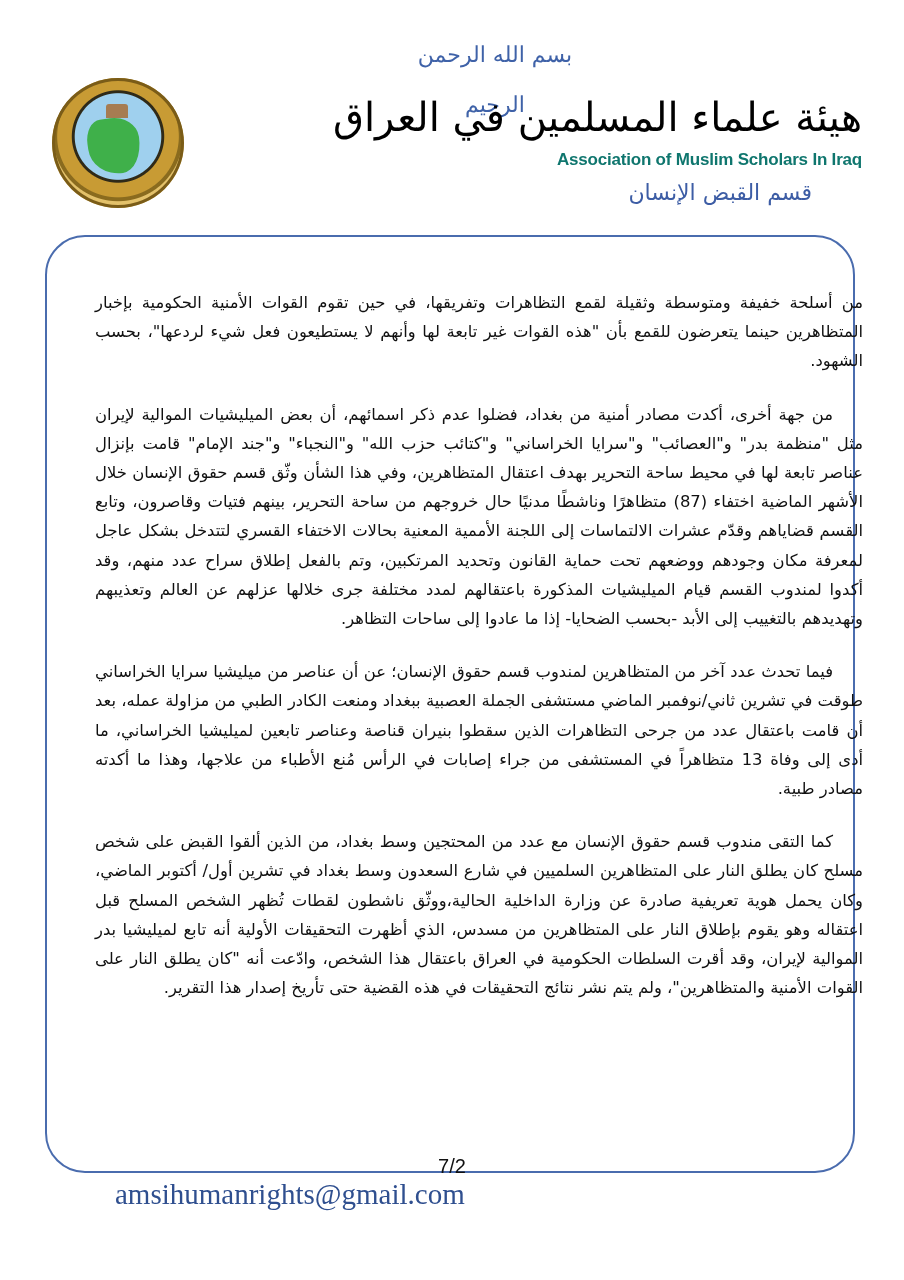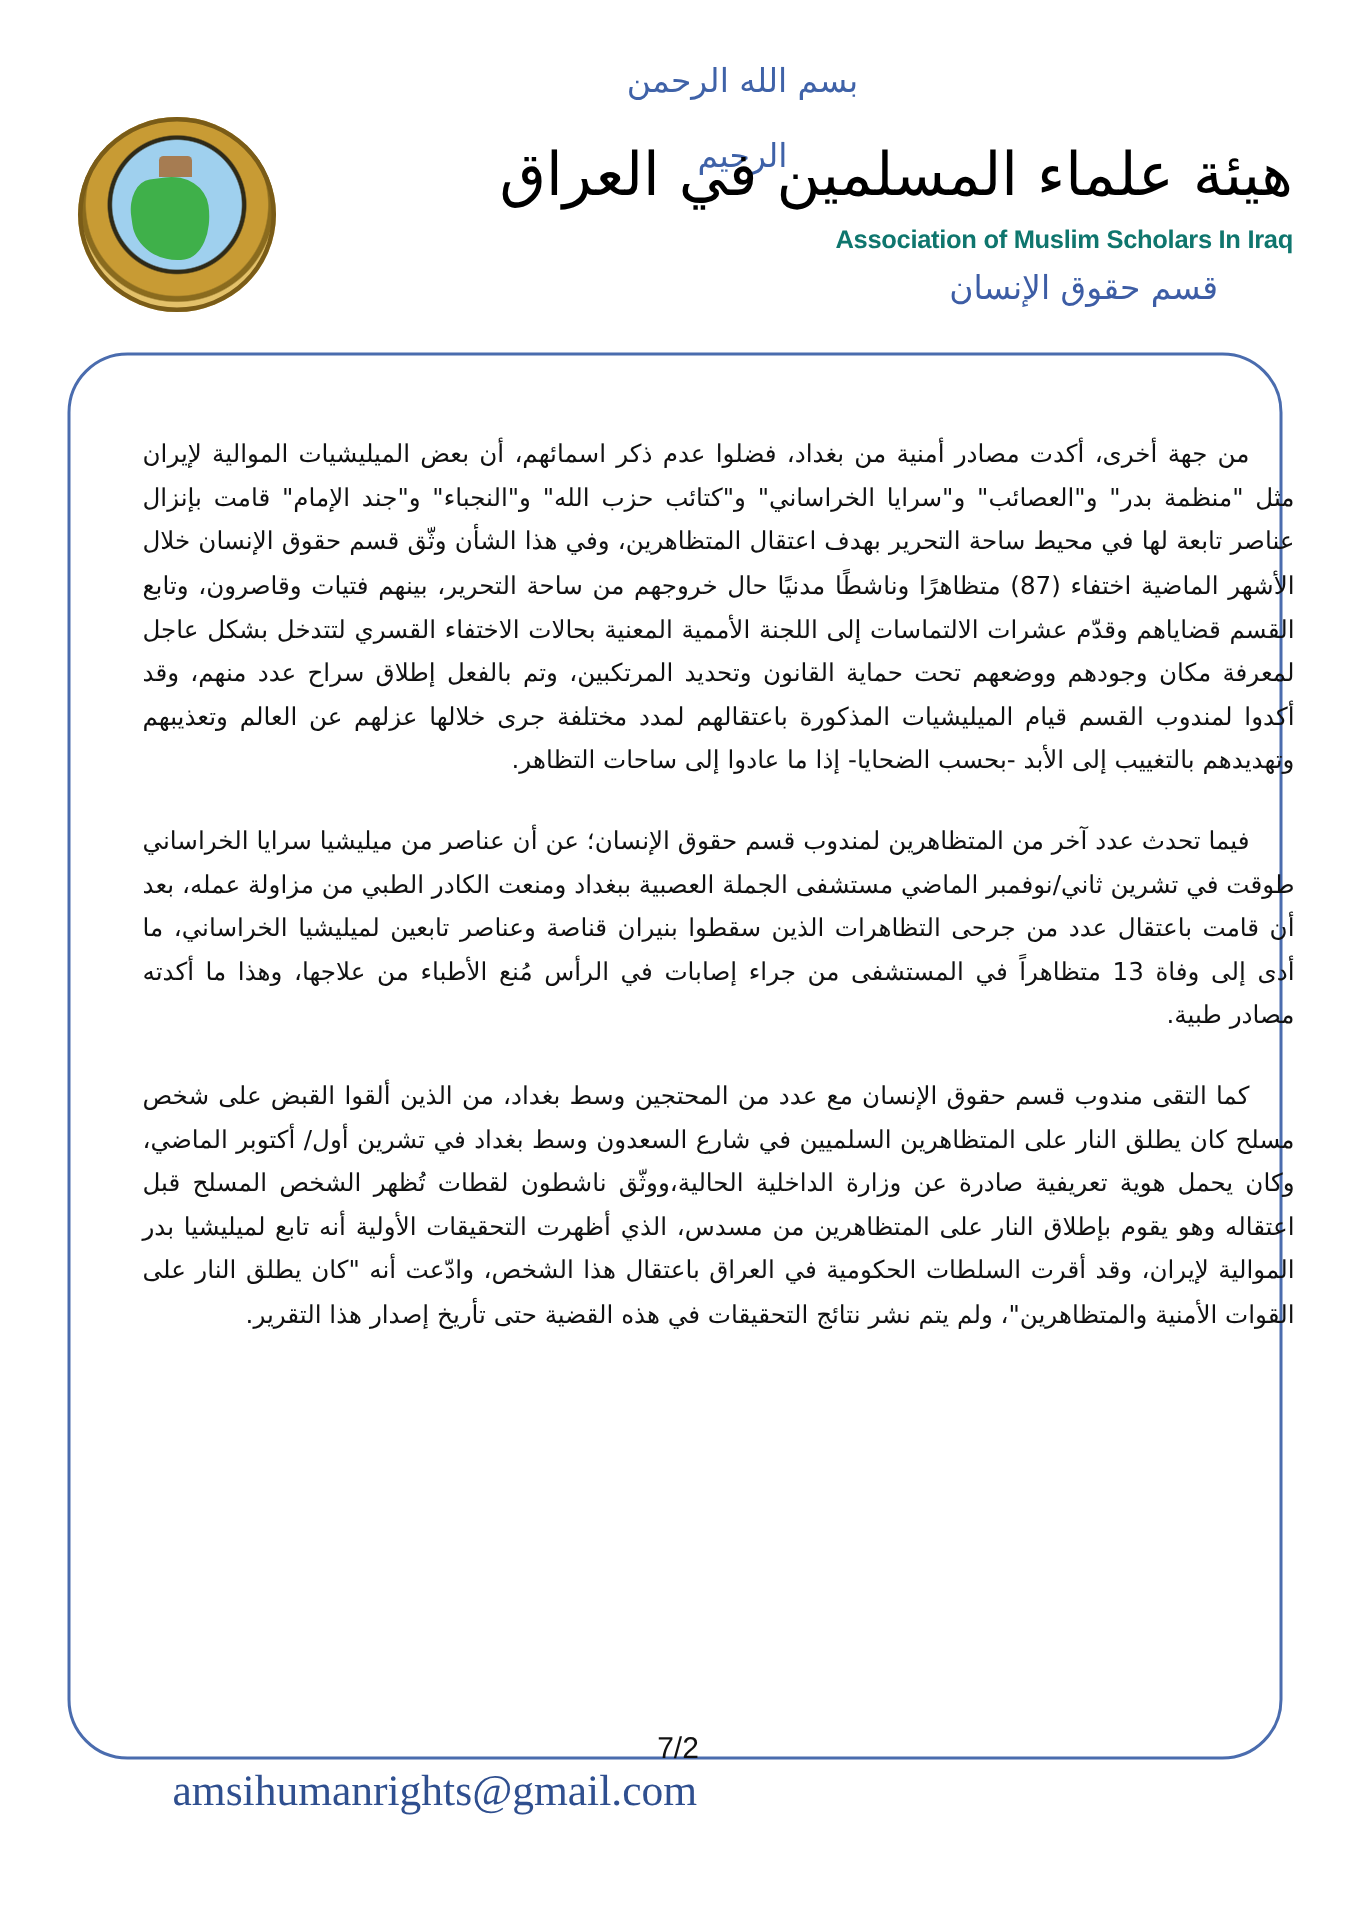--- a/index.html
+++ b/index.html
@@ -71,25 +71,26 @@
 
 <div class="bismillah">بسم الله الرحمن الرحيم</div>
 
 <div class="emblem">
   <div class="book"></div>
   <div class="map"></div>
 </div>
 
 <div class="org-ar">هيئة علماء المسلمين في العراق</div>
 <div class="org-en">Association of Muslim  Scholars In Iraq</div>
-<div class="dept">قسم حقوق الإنسان</div>
+<div class="dept">قسم القبض الإنسان</div>
 
 <div class="frame"></div>
 
 <div class="body-text">
+  <p>من أسلحة خفيفة ومتوسطة وثقيلة لقمع التظاهرات وتفريقها، في حين تقوم القوات الأمنية الحكومية بإخبار المتظاهرين حينما يتعرضون للقمع بأن "هذه القوات غير تابعة لها وأنهم لا يستطيعون فعل شيء لردعها"، بحسب الشهود.</p>
   <p class="indent">من جهة أخرى، أكدت مصادر أمنية من بغداد، فضلوا عدم ذكر اسمائهم، أن بعض الميليشيات الموالية لإيران مثل "منظمة بدر" و"العصائب" و"سرايا الخراساني" و"كتائب حزب الله" و"النجباء" و"جند الإمام" قامت بإنزال عناصر تابعة لها في محيط ساحة التحرير بهدف اعتقال المتظاهرين، وفي هذا الشأن وثّق قسم حقوق الإنسان خلال الأشهر الماضية اختفاء (87) متظاهرًا وناشطًا مدنيًا حال خروجهم من ساحة التحرير، بينهم فتيات وقاصرون، وتابع القسم قضاياهم وقدّم عشرات الالتماسات إلى اللجنة الأممية المعنية بحالات الاختفاء القسري لتتدخل بشكل عاجل لمعرفة مكان وجودهم ووضعهم تحت حماية القانون وتحديد المرتكبين، وتم بالفعل إطلاق سراح عدد منهم، وقد أكدوا لمندوب القسم قيام الميليشيات المذكورة باعتقالهم لمدد مختلفة جرى خلالها عزلهم عن العالم وتعذيبهم وتهديدهم بالتغييب إلى الأبد -بحسب الضحايا- إذا ما عادوا إلى ساحات التظاهر.</p>
   <p class="indent">فيما تحدث عدد آخر من المتظاهرين لمندوب قسم حقوق الإنسان؛ عن أن عناصر من ميليشيا سرايا الخراساني طوقت في تشرين ثاني/نوفمبر الماضي مستشفى الجملة العصبية ببغداد ومنعت الكادر الطبي من مزاولة عمله، بعد أن قامت باعتقال عدد من جرحى التظاهرات الذين سقطوا بنيران قناصة وعناصر تابعين لميليشيا الخراساني، ما أدى إلى وفاة 13 متظاهراً في المستشفى من جراء إصابات في الرأس مُنع الأطباء من علاجها، وهذا ما أكدته مصادر طبية.</p>
   <p class="indent">كما التقى مندوب قسم حقوق الإنسان مع عدد من المحتجين وسط بغداد، من الذين ألقوا القبض على شخص مسلح كان يطلق النار على المتظاهرين السلميين في شارع السعدون وسط بغداد في تشرين أول/ أكتوبر الماضي، وكان يحمل هوية تعريفية صادرة عن وزارة الداخلية الحالية،ووثّق ناشطون لقطات تُظهر الشخص المسلح قبل اعتقاله وهو يقوم بإطلاق النار على المتظاهرين من مسدس، الذي أظهرت التحقيقات الأولية أنه تابع لميليشيا بدر الموالية لإيران، وقد أقرت السلطات الحكومية في العراق باعتقال هذا الشخص، وادّعت أنه "كان يطلق النار على القوات الأمنية والمتظاهرين"، ولم يتم نشر نتائج التحقيقات في هذه القضية حتى تأريخ إصدار هذا التقرير.</p>
 </div>
 
 <div class="page-num">7/2</div>
 
 <div class="email">amsihumanrights@gmail.com</div>
 
 </body></html>

